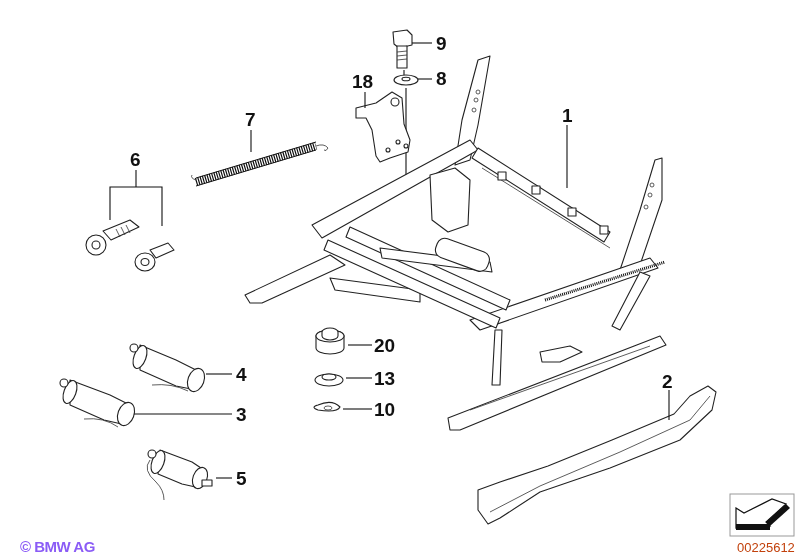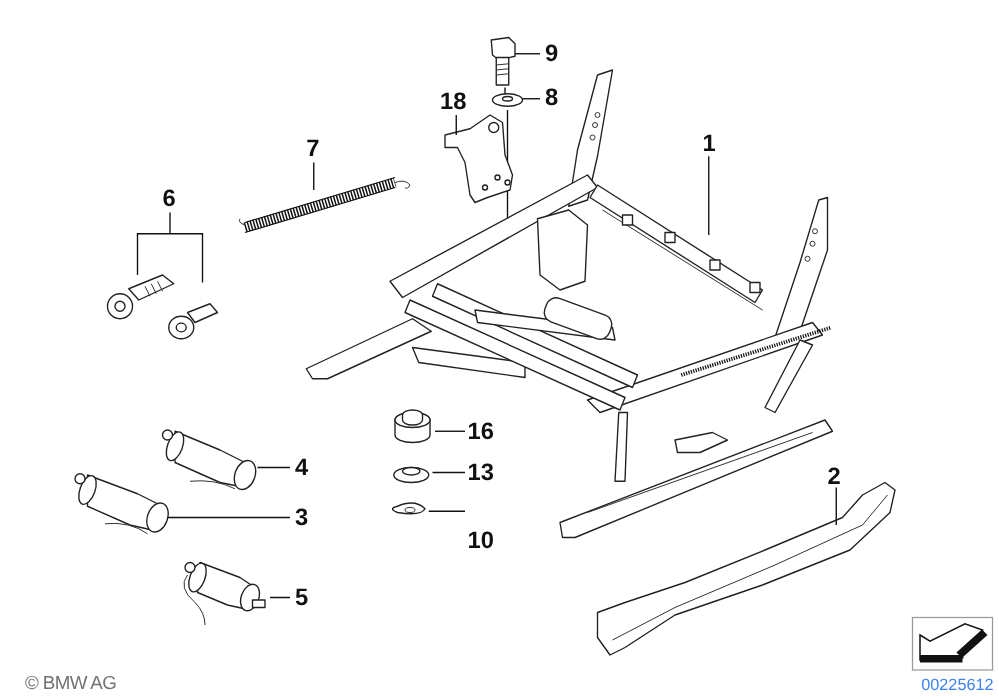--- a/index.html
+++ b/index.html
@@ -1,20 +1,20 @@
 <!DOCTYPE html>
 <html><head>
 <meta charset="utf-8">
 <style>
   html, body { margin:0; padding:0; background:#ffffff; }
   body { width:799px; height:559px; position:relative; overflow:hidden; font-family:"Liberation Sans", sans-serif; }
   svg.art { position:absolute; left:0; top:0; }
   .lbl { position:absolute; font-family:"Liberation Sans", sans-serif; font-weight:bold; font-size:19px; color:#111; line-height:1; }
-  .copyright { position:absolute; left:20px; top:538px; font-size:15px; font-weight:normal; color:#737373; letter-spacing:-0.5px; }
-  .diagnum { position:absolute; left:737px; top:540px; font-size:13px; color:#3b82f6; }
+  .copyright { position:absolute; left:20px; top:538px; font-size:15px; font-weight:bold; color:#8b5cf6; letter-spacing:-0.5px; }
+  .diagnum { position:absolute; left:737px; top:540px; font-size:13px; color:#c2410c; }
   .ln { stroke:#111; stroke-width:1.1; fill:none; }
   .pt { stroke:#222; stroke-width:1.1; fill:#fff; stroke-linejoin:round; }
   .thin { stroke:#333; stroke-width:0.8; fill:none; }
 </style>
 </head>
 <body>
 
 <svg class="art" width="799" height="559" viewBox="0 0 799 559">
 
   <g>
@@ -176,19 +176,19 @@
 
 <div class="lbl" style="left:562px;top:106px;">1</div>
 <div class="lbl" style="left:662px;top:372px;">2</div>
 <div class="lbl" style="left:236px;top:405px;">3</div>
 <div class="lbl" style="left:236px;top:365px;">4</div>
 <div class="lbl" style="left:236px;top:469px;">5</div>
 <div class="lbl" style="left:130px;top:150px;">6</div>
 <div class="lbl" style="left:245px;top:110px;">7</div>
 <div class="lbl" style="left:436px;top:69px;">8</div>
 <div class="lbl" style="left:436px;top:34px;">9</div>
-<div class="lbl" style="left:374px;top:400px;margin-top:23px;">10</div>
+<div class="lbl" style="left:374px;top:400px;">10</div>
 <div class="lbl" style="left:374px;top:369px;">13</div>
-<div class="lbl" style="left:374px;top:336px;">16</div>
+<div class="lbl" style="left:374px;top:336px;">20</div>
 <div class="lbl" style="left:352px;top:72px;">18</div>
 
 <div class="copyright">© BMW AG</div>
 <div class="diagnum">00225612</div>
 
 </body></html>

